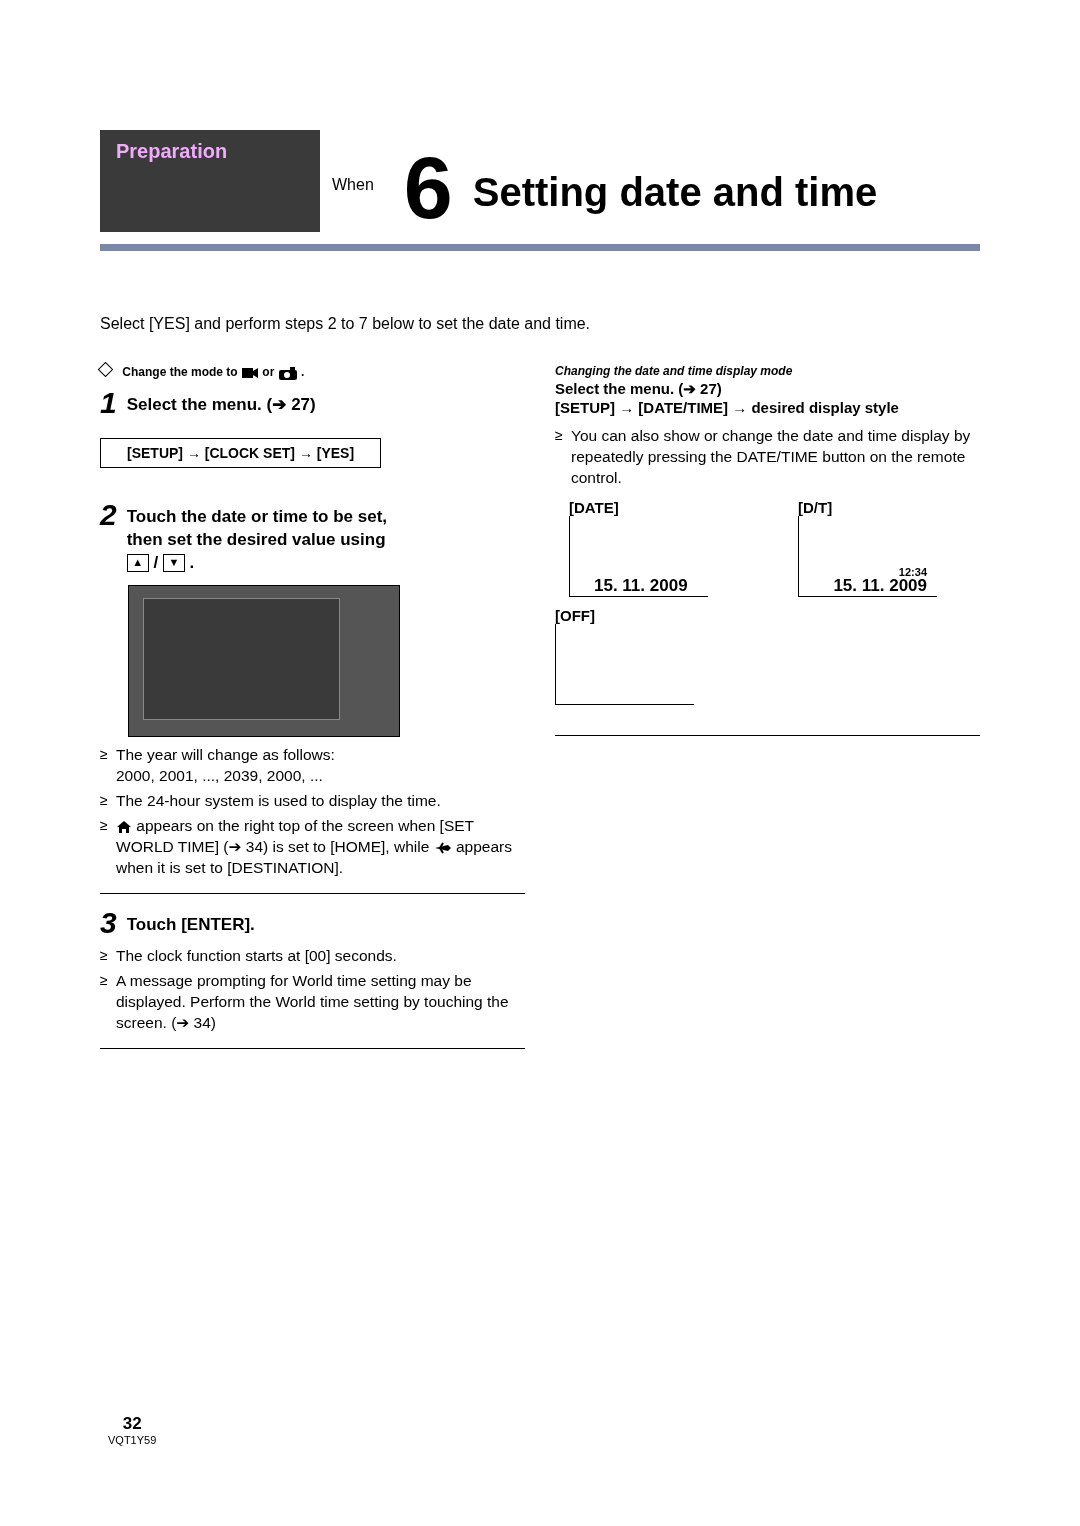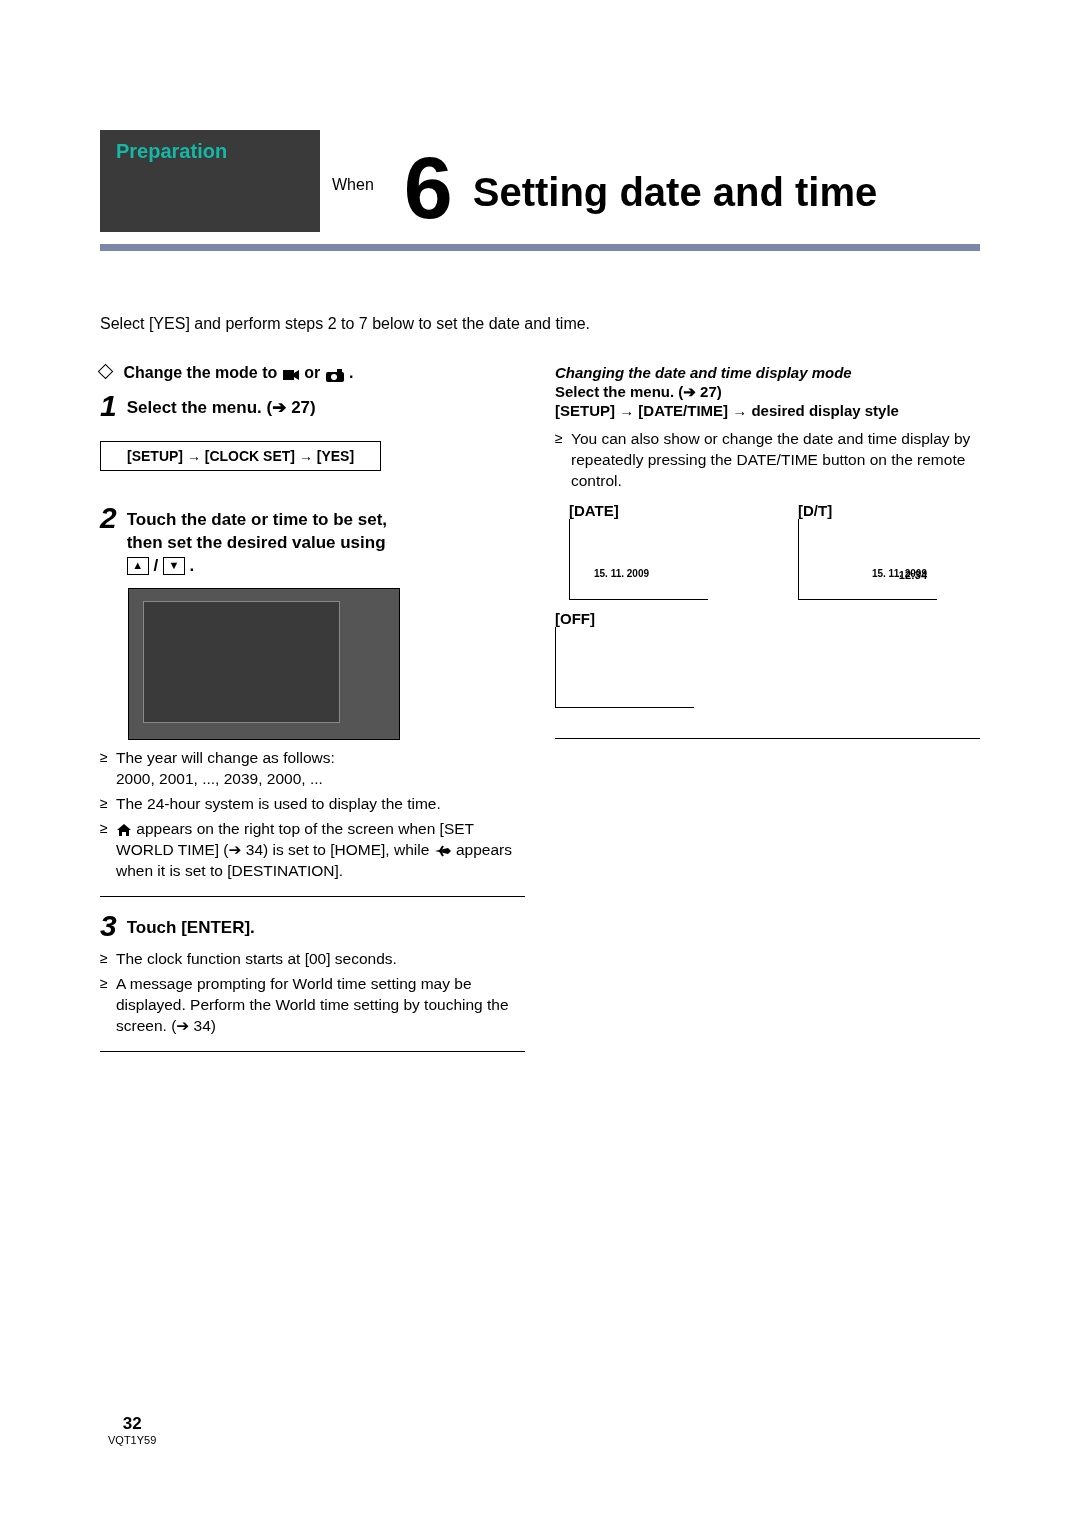--- a/index.html
+++ b/index.html
@@ -17,21 +17,21 @@
     padding: 130px 100px 0 100px;
     box-sizing: border-box;
   }
   .header-block {
     display: flex;
     align-items: stretch;
     margin-bottom: 12px;
   }
   .prep-box {
     background: #3a3a3a;
-    color: #14b8a6;
+    color: #f0abfc;
     font-weight: bold;
     font-size: 20px;
     padding: 10px 20px 30px 16px;
     width: 220px;
     box-sizing: border-box;
   }
   .setup-label {
     font-size: 16px;
     color: #000;
     margin-top: 46px;
@@ -159,21 +159,21 @@
     width: 20px;
     height: 16px;
     text-align: center;
     font-size: 11px;
     line-height: 15px;
     vertical-align: middle;
   }
   .subheading-italic {
     font-style: italic;
     font-weight: bold;
-    font-size: 15px;
+    font-size: 12px;
     margin-bottom: 2px;
   }
   .mode-boxes {
     display: flex;
     gap: 90px;
     margin-top: 10px;
     padding-left: 14px;
   }
   .mode-label {
     font-weight: bold;
@@ -181,23 +181,23 @@
   }
   .mode-box {
     width: 138px;
     height: 80px;
     border-left: 1.5px solid #000;
     border-bottom: 1.5px solid #000;
     position: relative;
   }
   .mode-box .datestamp {
     position: absolute;
-    bottom: 20px;
+    bottom: 0;
     left: 24px;
-    font-size: 10px;
+    font-size: 17px;
     font-weight: bold;
   }
   .mode-box .timestamp {
     position: absolute;
     bottom: 18px;
     right: 10px;
     font-size: 11px;
     font-weight: bold;
   }
   .off-row {
@@ -245,21 +245,21 @@
 
   <div class="intro">
     <br>
     <span>Select [YES] and perform steps 2 to 7 below to set the date and time.</span>
   </div>
 
   <div class="columns">
 
     <div class="col">
 
-      <div style="font-size:16px;">
+      <div style="font-size:12px;">
         <span class="diamond"></span>
         <span class="bold">Change the mode to </span>
         <span class="icon video-icon">
           <svg width="18" height="14">
               <rect x="1" y="2" width="11" height="10" fill="#000"></rect>
               <polygon points="12,5 17,2 17,12 12,9" fill="#000"></polygon>
             </svg>
         </span>
         <span class="bold"> or </span>
         <span class="icon camera-icon">

